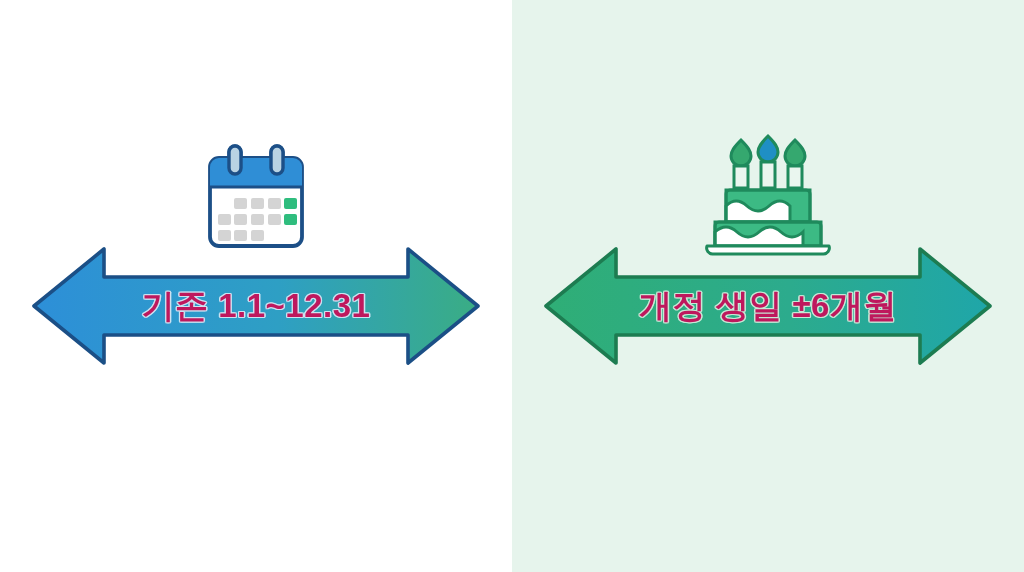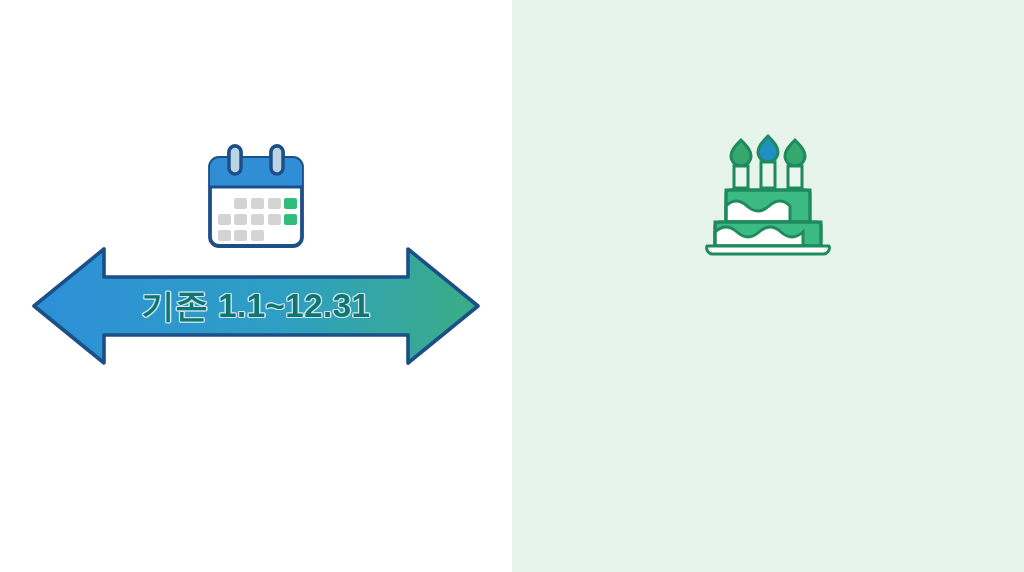--- a/index.html
+++ b/index.html
@@ -63,21 +63,21 @@
     position: absolute;
     left: 0;
     right: 0;
     top: 0;
     bottom: 0;
     display: flex;
     align-items: center;
     justify-content: center;
     font-size: 33px;
     font-weight: bold;
-    color: #0f766e;
+    color: #be185d;
     letter-spacing: 0.5px;
     white-space: nowrap;
     text-shadow:
        1.4px 0 0 rgba(206,226,240,.95),
       -1.4px 0 0 rgba(206,226,240,.95),
        0 1.4px 0 rgba(206,226,240,.95),
        0 -1.4px 0 rgba(206,226,240,.95),
        1px 1px 0 rgba(206,226,240,.95),
       -1px -1px 0 rgba(206,226,240,.95),
        1px -1px 0 rgba(206,226,240,.95),
@@ -177,15 +177,30 @@
         <rect x="23" y="58" width="84" height="32" fill="none" stroke="#1f8a5c" stroke-width="3"></rect>
 
         <path d="M16 90 h98 a4 4 0 0 1 4 4 v20 h-106 v-20 a4 4 0 0 1 4 -4 z" fill="#3cba84" stroke="#1f8a5c" stroke-width="3"></path>
         <path d="M12 100 q11 -10 22 0 q11 10 22 0 q11 -10 22 0 q11 10 22 0 v14 h-88 z" fill="#ffffff" stroke="#1f8a5c" stroke-width="3"></path>
         <rect x="12" y="90" width="106" height="24" fill="none" stroke="#1f8a5c" stroke-width="3"></rect>
 
         <path d="M4 114 h122 a6 6 0 0 1 -6 8 h-110 a6 6 0 0 1 -6 -8 z" fill="#ffffff" stroke="#1f8a5c" stroke-width="3" stroke-linejoin="round"></path>
       </svg>
     </div>
 
+    <div class="arrow-wrap">
+      <div class="arrow-box">
+        <svg viewBox="0 0 456 126">
+          <defs>
+            <linearGradient id="gradAfter" x1="0" y1="0" x2="1" y2="0">
+              <stop offset="0%" stop-color="#2fae76"></stop>
+              <stop offset="55%" stop-color="#2cab8d"></stop>
+              <stop offset="100%" stop-color="#1fa6a9"></stop>
+            </linearGradient>
+          </defs>
+          <path d="M6 63 L76 6 L76 34 L380 34 L380 6 L450 63 L380 120 L380 92 L76 92 L76 120 Z" fill="url(#gradAfter)" stroke="#1d7c51" stroke-width="3.6" stroke-linejoin="round"></path>
+        </svg>
+        <div class="arrow-label green-edge">개정 생일 ±6개월</div>
+      </div>
+    </div>
   </div>
 
 </div>
 
 </body></html>

